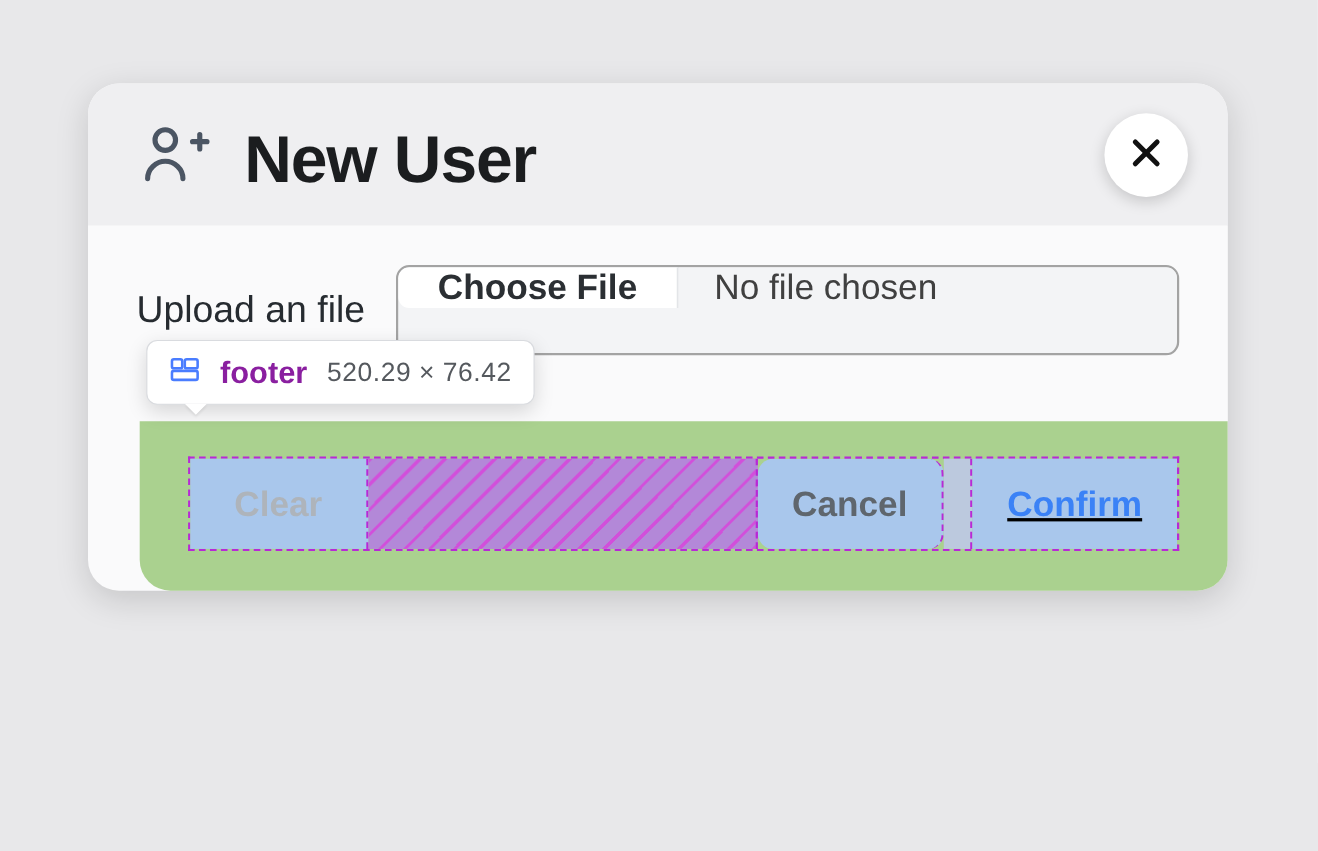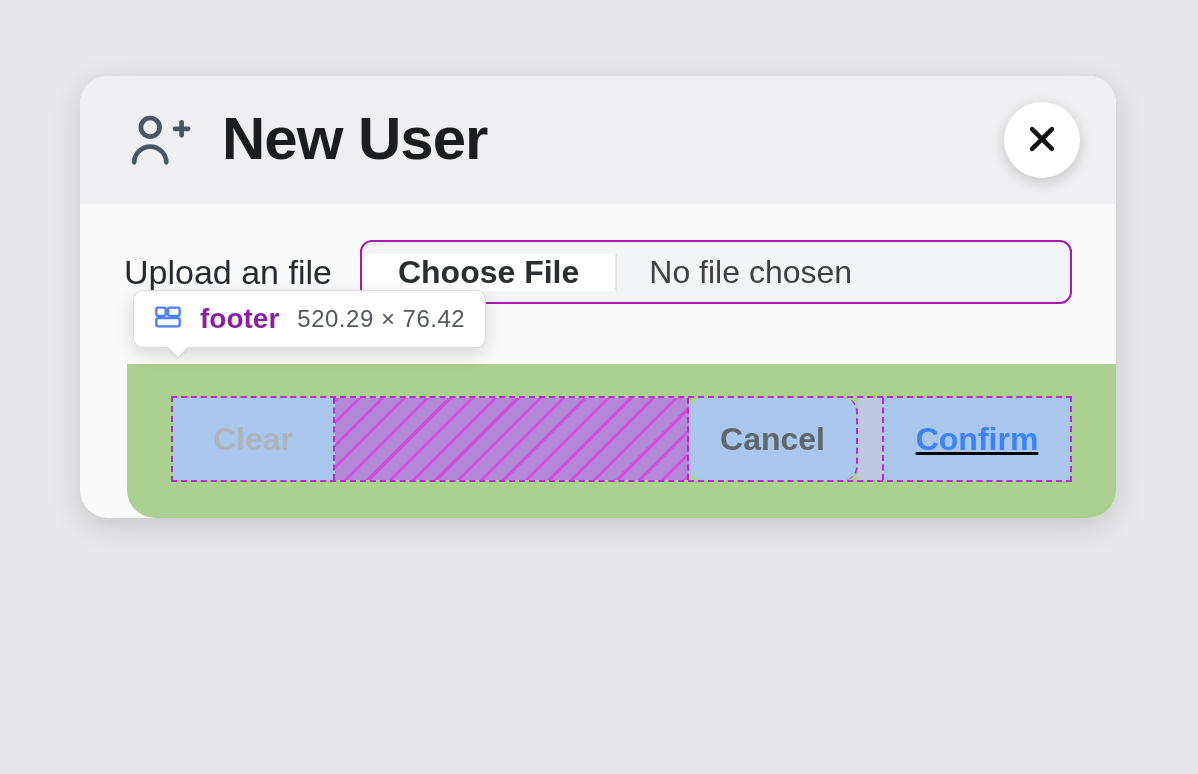--- a/index.html
+++ b/index.html
@@ -17,21 +17,21 @@
     width: 1036px;
     border-radius: 28px;
     overflow: visible;
     box-shadow: 0 8px 30px rgba(0,0,0,0.15);
     background: #fafafb;
   }
 
   
   .dialog-header {
     display: flex;
-    align-items: flex-start;
+    align-items: flex-end;
     padding: 28px 44px 26px 44px;
     background: #efeff1;
     border-radius: 28px 28px 0 0;
     position: relative;
   }
   .header-icon {
     color: #4b5563;
     margin-right: 28px;
     flex-shrink: 0;
   }
@@ -69,26 +69,26 @@
   }
   .upload-label {
     font-size: 34px;
     color: #262b30;
     font-weight: 400;
     white-space: nowrap;
   }
   .file-picker {
     flex: 1;
     display: flex;
-    align-items: center;
-    border: 2px solid #a21caf;
+    align-items: flex-start;
+    border: 2px solid #a3a3a3;
     border-radius: 12px;
     background: #f3f4f6;
     overflow: hidden;
-    height: 64px;
+    height: 82px;
   }
   .choose-file-btn {
     background: #ffffff;
     border: none;
     border-right: 2px solid #e3e5e8;
     padding: 0 36px;
     font-size: 32px;
     font-weight: 700;
     color: #2b2f33;
     cursor: pointer;

